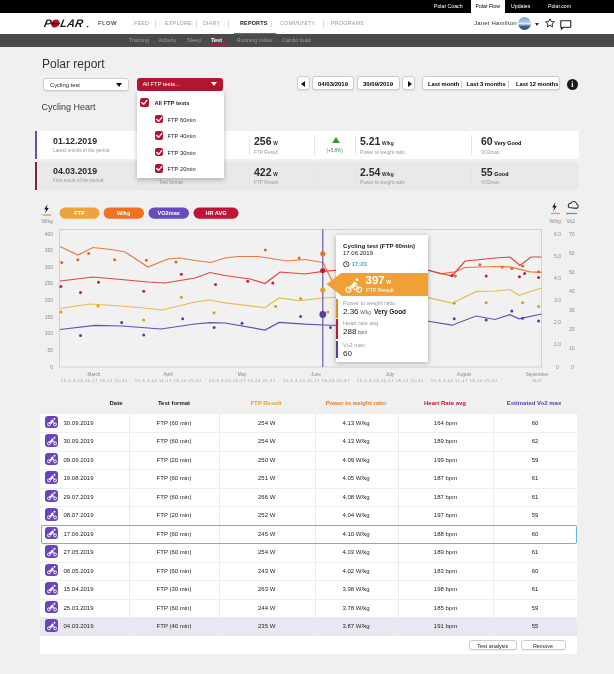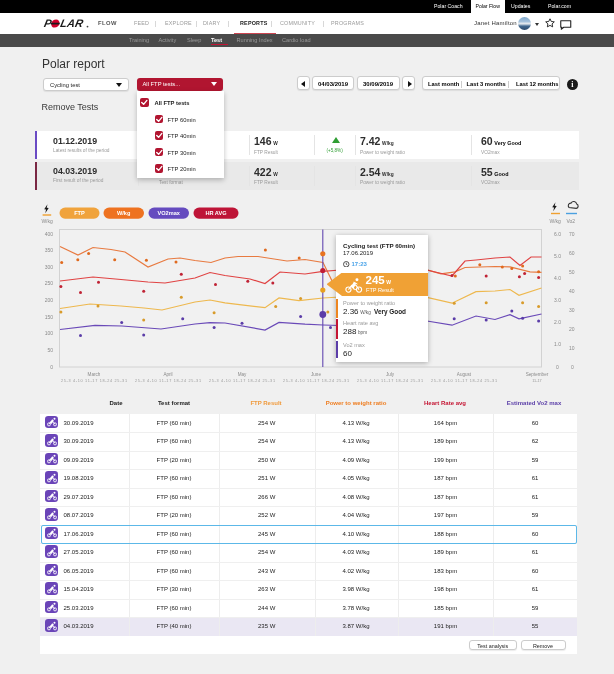--- a/index.html
+++ b/index.html
@@ -125,34 +125,34 @@
   <span style="position:absolute; left:5px; top:3.9px; font-size:5.8px; font-weight:bold; white-space:nowrap;">Last month</span>
   <span class="abs" style="left:37.5px; top:3.5px; width:1px; height:7px; background:#ccc;"></span>
   <span style="position:absolute; left:43.5px; top:3.9px; font-size:5.8px; font-weight:bold; white-space:nowrap;">Last 3 months</span>
   <span class="abs" style="left:85px; top:3.5px; width:1px; height:7px; background:#ccc;"></span>
   <span style="position:absolute; left:93px; top:3.9px; font-size:5.8px; font-weight:bold; white-space:nowrap;">Last 12 months</span>
 </div>
 <div class="abs" style="left:566.5px; top:78.5px; width:11.5px; height:11.5px; border-radius:50%; background:#1a1a1a; text-align:center;">
   <span style="font-size:8px; font-weight:bold; color:#fff; line-height:11.5px; font-family:'Liberation Serif',serif;">i</span>
 </div>
 
-<div class="abs" style="left:41.5px; top:102px; font-size:9px; font-weight:400; color:#3a3a3a;">Remove Tests</div>
+<div class="abs" style="left:41.5px; top:102px; font-size:9px; font-weight:400; color:#3a3a3a;">Cycling Heart</div>
 
 <div class="sumrow" style="top:131px; background:#fff; border-left:2.5px solid #6a4bc4;">
   <div class="abs" style="left:16px; top:4.5px; font-size:8.8px; font-weight:bold; color:#2d2d2d;">01.12.2019</div>
   <div class="abs" style="left:16px; top:15.5px;"><span class="cap">Latest results of the period</span></div>
   <div class="sep" style="left:101px;"></div>
   <div class="sep" style="left:212px;"></div>
-  <div class="abs" style="left:217px; top:4px;"><span class="bignum">146</span> <span class="unit">W</span></div>
+  <div class="abs" style="left:217px; top:4px;"><span class="bignum">256</span> <span class="unit">W</span></div>
   <div class="abs" style="left:217px; top:17.5px;"><span class="cap">FTP Result</span></div>
   <div class="sep" style="left:277px;"></div>
   <div class="abs" style="left:295px; top:6px; width:0; height:0; border-left:4.4px solid transparent; border-right:4.4px solid transparent; border-bottom:6.4px solid #2f9e33;"></div>
   <div class="abs" style="left:289.5px; top:16.5px; font-size:4.6px; color:#2f9e33;">(+5,8%)</div>
   <div class="sep" style="left:317.5px;"></div>
-  <div class="abs" style="left:323px; top:4px;"><span class="bignum">7.42</span> <span class="unit">W/kg</span></div>
+  <div class="abs" style="left:323px; top:4px;"><span class="bignum">5.21</span> <span class="unit">W/kg</span></div>
   <div class="abs" style="left:323px; top:17.5px;"><span class="cap">Power to weight ratio</span></div>
   <div class="sep" style="left:434px;"></div>
   <div class="abs" style="left:444px; top:4px;"><span class="bignum">60</span> <span style="font-size:5.4px; font-weight:bold;">Very Good</span></div>
   <div class="abs" style="left:444px; top:17.5px;"><span class="cap">VO2max</span></div>
 </div>
 
 <div class="sumrow" style="top:161.5px; background:#e9e9e9; border-left:2.5px solid #7a2743;">
   <div class="abs" style="left:16px; top:4.5px; font-size:8.8px; font-weight:bold; color:#2d2d2d;">04.03.2019</div>
   <div class="abs" style="left:16px; top:15.5px;"><span class="cap">First result of the period</span></div>
   <div class="sep" style="left:101px;"></div>
@@ -332,21 +332,21 @@
   <svg class="abs" style="left:9.5px; top:41.5px;" width="17.5" height="16" viewBox="0 0 38 34">
     <g stroke="#fff" stroke-width="2.4" fill="none">
       <circle cx="7.5" cy="27" r="5.6"></circle>
         <circle cx="30.5" cy="27" r="5.6"></circle>
       <path d="M7.5 27 L14.5 17.5 L24 17.5 L30.5 27 M14.5 17.5 L20.5 27"></path>
     </g>
     <circle cx="26" cy="5.5" r="3.2" fill="#fff"></circle>
     <path d="M12.5 21.5 L19 10.5 L24.5 14 L18 25 Z" fill="#fff"></path>
     <path d="M19 10.5 L27 15 M20.5 27 L25 27" stroke="#fff" stroke-width="2" fill="none"></path>
   </svg>
-  <div class="abs" style="left:30px; top:39px; color:#fff;"><span style="font-size:11.5px; font-weight:bold;">245</span> <span style="font-size:5px; font-weight:bold;">W</span></div>
+  <div class="abs" style="left:30px; top:39px; color:#fff;"><span style="font-size:11.5px; font-weight:bold;">397</span> <span style="font-size:5px; font-weight:bold;">W</span></div>
   <div class="abs" style="left:30.5px; top:51.5px; color:#fff; font-size:5.6px;">FTP Result</div>
 
   <div class="abs" style="left:0; top:64px; width:2.4px; height:19px; background:#ee8620;"></div>
   <div class="abs" style="left:7.5px; top:64.5px; font-size:5.6px; color:#9a9a9a;">Power to weight ratio</div>
   <div class="abs" style="left:7.5px; top:71.5px;"><span style="font-size:8px; color:#222;">2.36</span> <span style="font-size:4.6px; color:#555;">W/kg</span>&nbsp;&nbsp;<span style="font-size:6.4px; font-weight:bold; color:#1a1a1a;">Very Good</span></div>
   <div class="abs" style="left:0; top:84px; width:2.4px; height:19.5px; background:#c41432;"></div>
   <div class="abs" style="left:7.5px; top:84.5px; font-size:5.6px; color:#9a9a9a;">Heart rate avg</div>
   <div class="abs" style="left:7.5px; top:91.5px;"><span style="font-size:8px; color:#222;">288</span> <span style="font-size:4.6px; color:#555;">bpm</span></div>
   <div class="abs" style="left:0; top:106px; width:2.4px; height:17px; background:#5b3da8;"></div>
   <div class="abs" style="left:7.5px; top:106.5px; font-size:5.6px; color:#9a9a9a;">Vo2 max</div>

